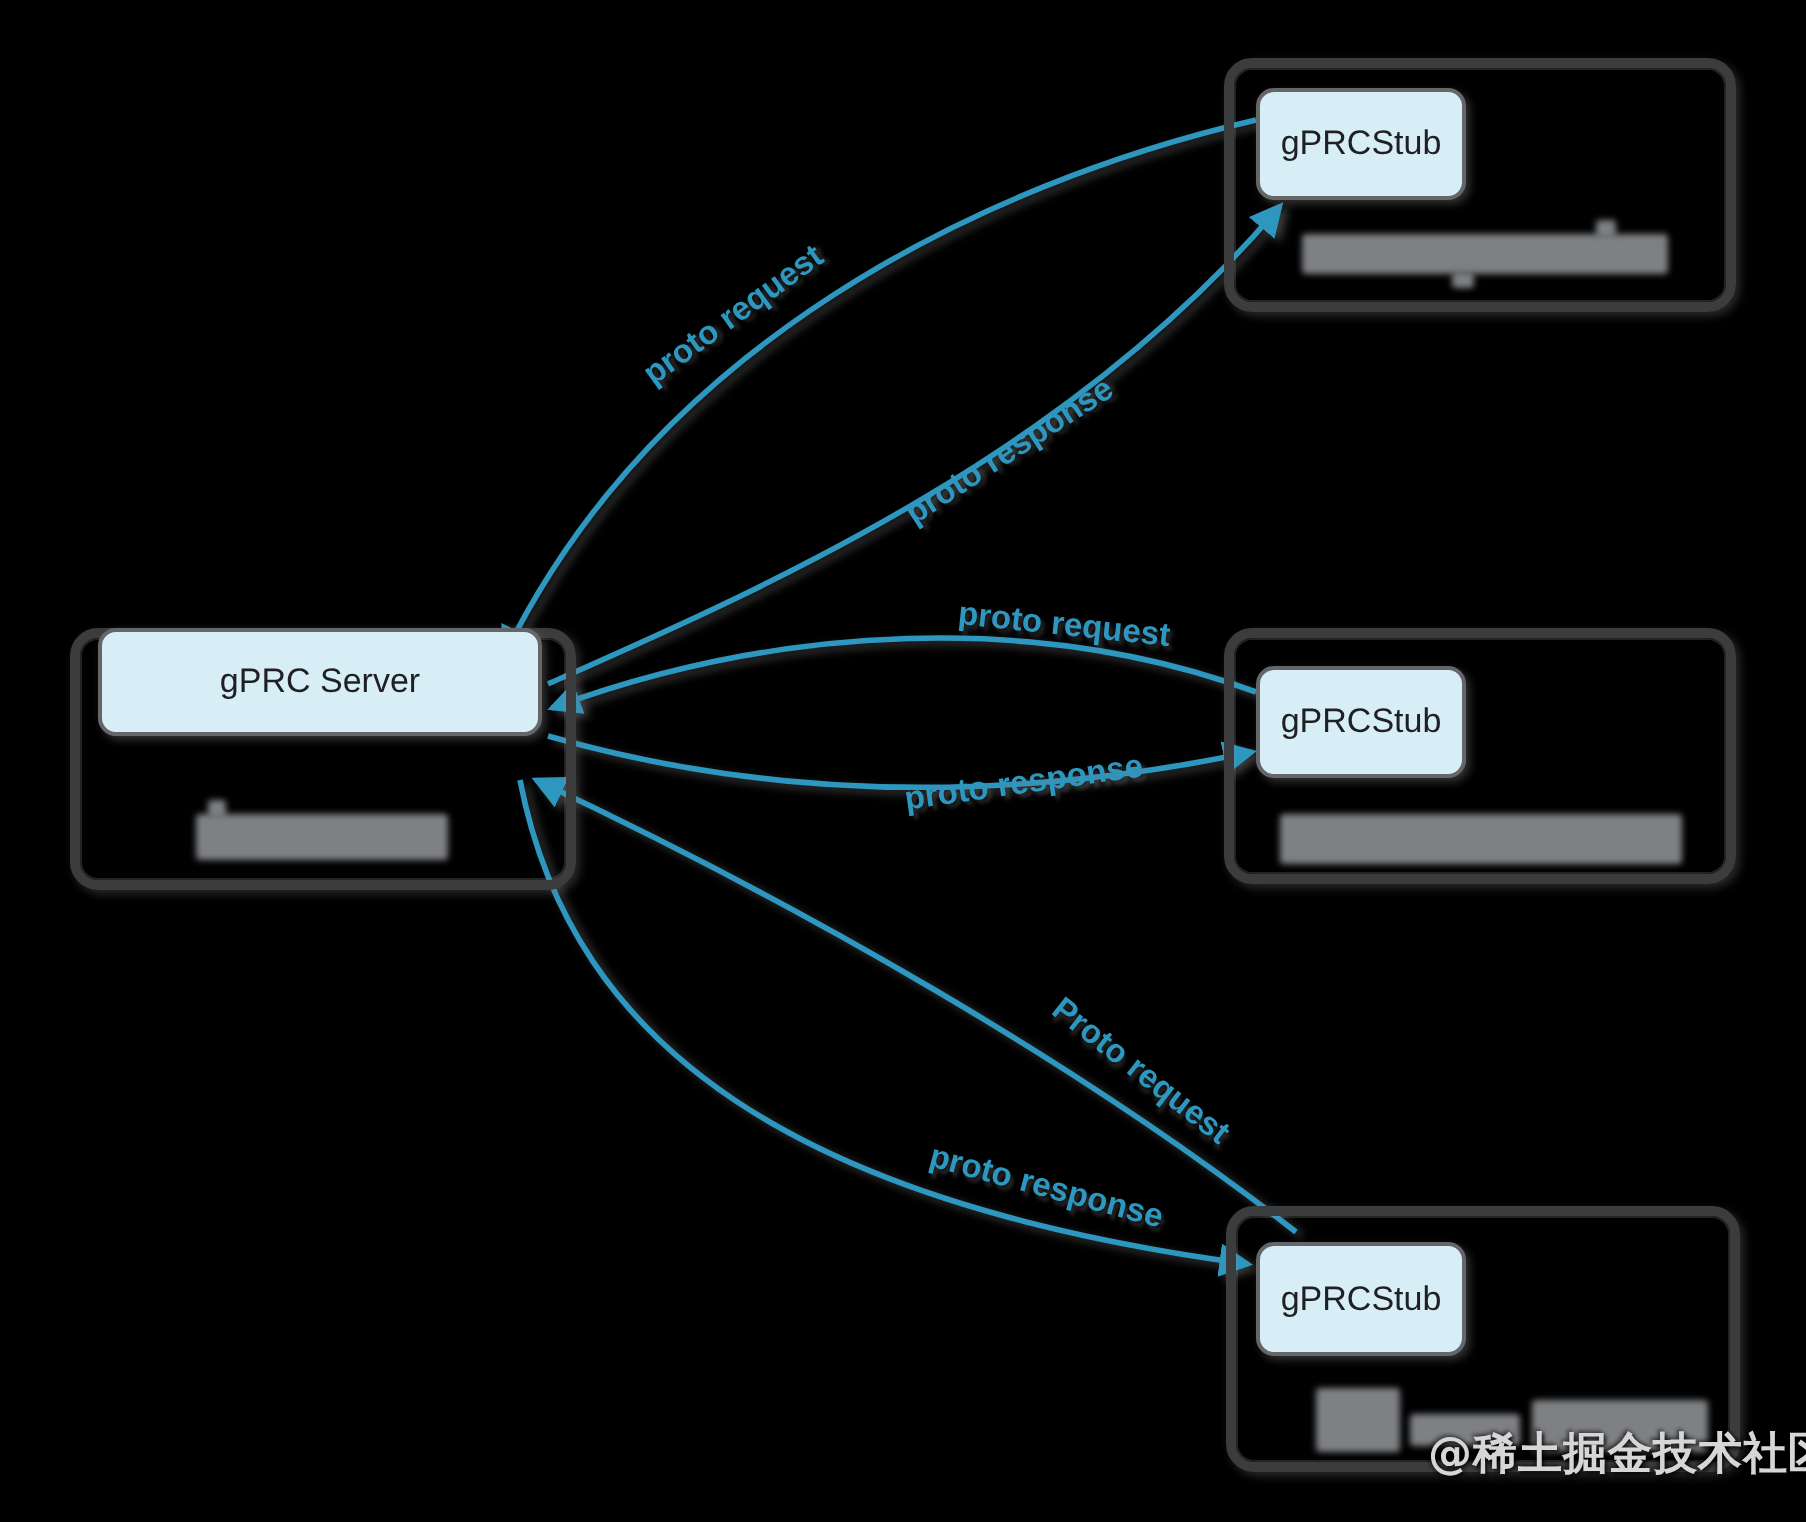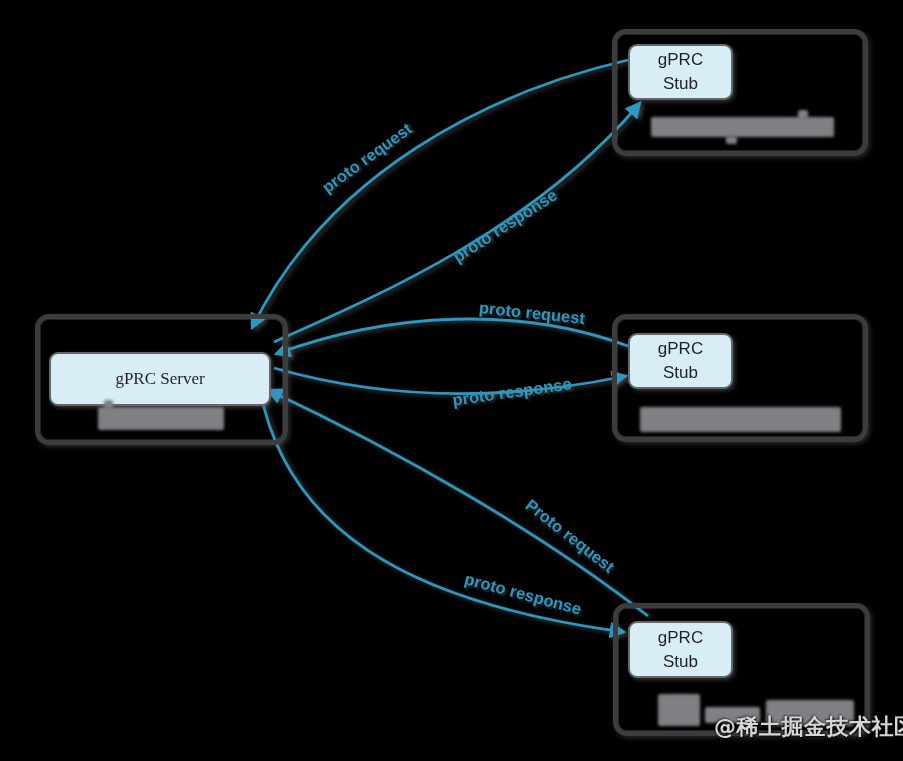--- a/index.html
+++ b/index.html
@@ -43,21 +43,20 @@
     background: transparent;
     box-shadow: 2px 2px 5px rgba(120,120,120,0.35), inset 0 0 0 1px rgba(140,140,140,0.25);
   }
   .node-box {
     position: absolute;
     z-index: 4;
     background: #D8EEF7;
     border: 2px solid #64666A;
     border-radius: 9px;
     display: flex;
-    flex-direction: column;
     align-items: center;
     justify-content: center;
     color: #1F2023;
     font-size: 17px;
     line-height: 24px;
     box-shadow: 2px 2px 4px rgba(110,110,110,0.45);
   }
   .blur-bar {
     position: absolute;
     z-index: 4;
@@ -97,21 +96,21 @@
   </svg>
 
   <div class="arrow-label" style="left:367px;top:158px;transform:translate(-50%,-50%) rotate(-36deg);">proto request</div>
   <div class="arrow-label" style="left:505px;top:226px;transform:translate(-50%,-50%) rotate(-33deg);">proto response</div>
   <div class="arrow-label" style="left:532px;top:313px;transform:translate(-50%,-50%) rotate(6deg);">proto request</div>
   <div class="arrow-label" style="left:512px;top:392px;transform:translate(-50%,-50%) rotate(-8deg);">proto response</div>
   <div class="arrow-label" style="left:570px;top:536px;transform:translate(-50%,-50%) rotate(38deg);">Proto request</div>
   <div class="arrow-label" style="left:523px;top:594px;transform:translate(-50%,-50%) rotate(15deg);">proto response</div>
 
   <div class="outer-box" style="left:35px;top:314px;width:243px;height:121px;"></div>
-  <div class="node-box" style="left:49px;top:352px;width:218px;height:50px;font-family:Liberation Serif, serif;">
+  <div class="node-box" style="left:49px;top:314px;width:218px;height:50px;">
     <div>gPRC Server</div>
   </div>
   <div class="blur-bar" style="left:98px;top:407px;width:126px;height:23px;"></div>
   <div class="blur-bar" style="left:104px;top:400px;width:9px;height:9px;"></div>
 
   <div class="outer-box" style="left:612px;top:29px;width:246px;height:117px;"></div>
   <div class="node-box" style="left:628px;top:44px;width:101px;height:52px;">
     <div>gPRC</div>
     <div>Stub</div>
   </div>

